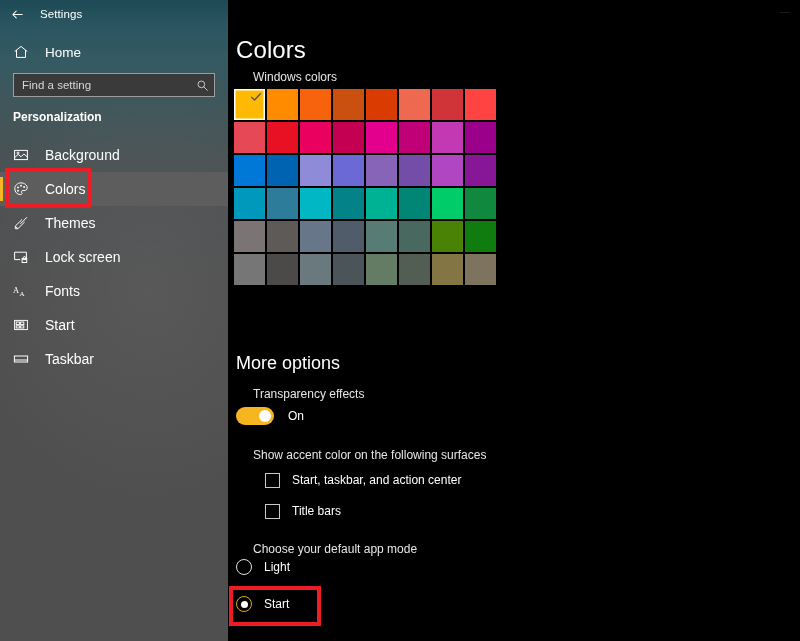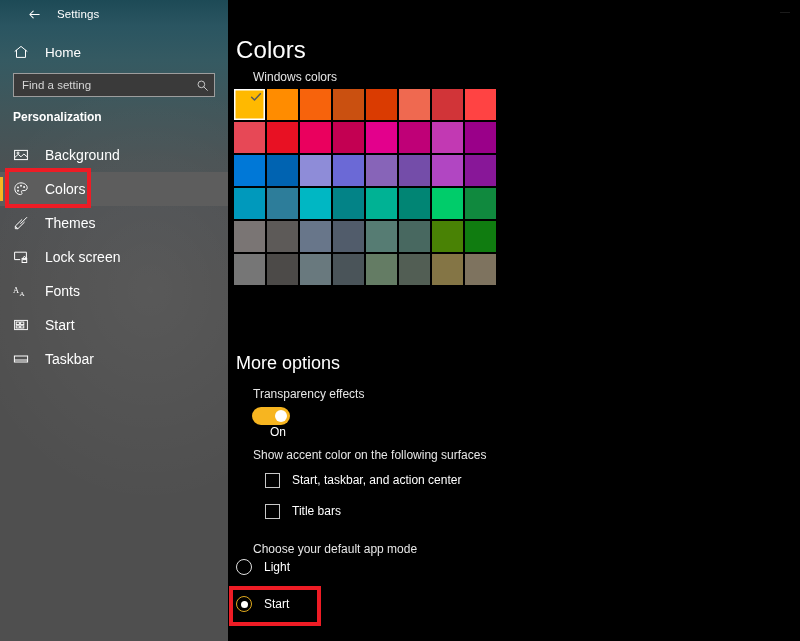--- a/index.html
+++ b/index.html
@@ -48,21 +48,20 @@
     pointer-events: none;
   }
 
   .titlebar {
     position: absolute;
     left: 0; top: 0;
     width: 228px;
     height: 28px;
     display: flex;
     align-items: center;
-    padding-left: 17px;
   }
   .back-btn {
     width: 34px;
     height: 28px;
     display: flex;
     align-items: center;
     justify-content: center;
     color: #ffffff;
   }
   .back-btn svg { display: block; }
@@ -294,25 +293,24 @@
   }
 
   .transparency-label {
     position: absolute;
     left: 8px;
     top: 387px;
   }
 
   .toggle-row {
     position: absolute;
-    left: 24px;
+    left: 8px;
     top: 407px;
     display: flex;
     align-items: center;
-    flex-direction: column;
   }
   .toggle {
     width: 38px;
     height: 18px;
     border-radius: 9px;
     background: #f7b520;
     position: relative;
     box-sizing: border-box;
   }
   .toggle .knob {

